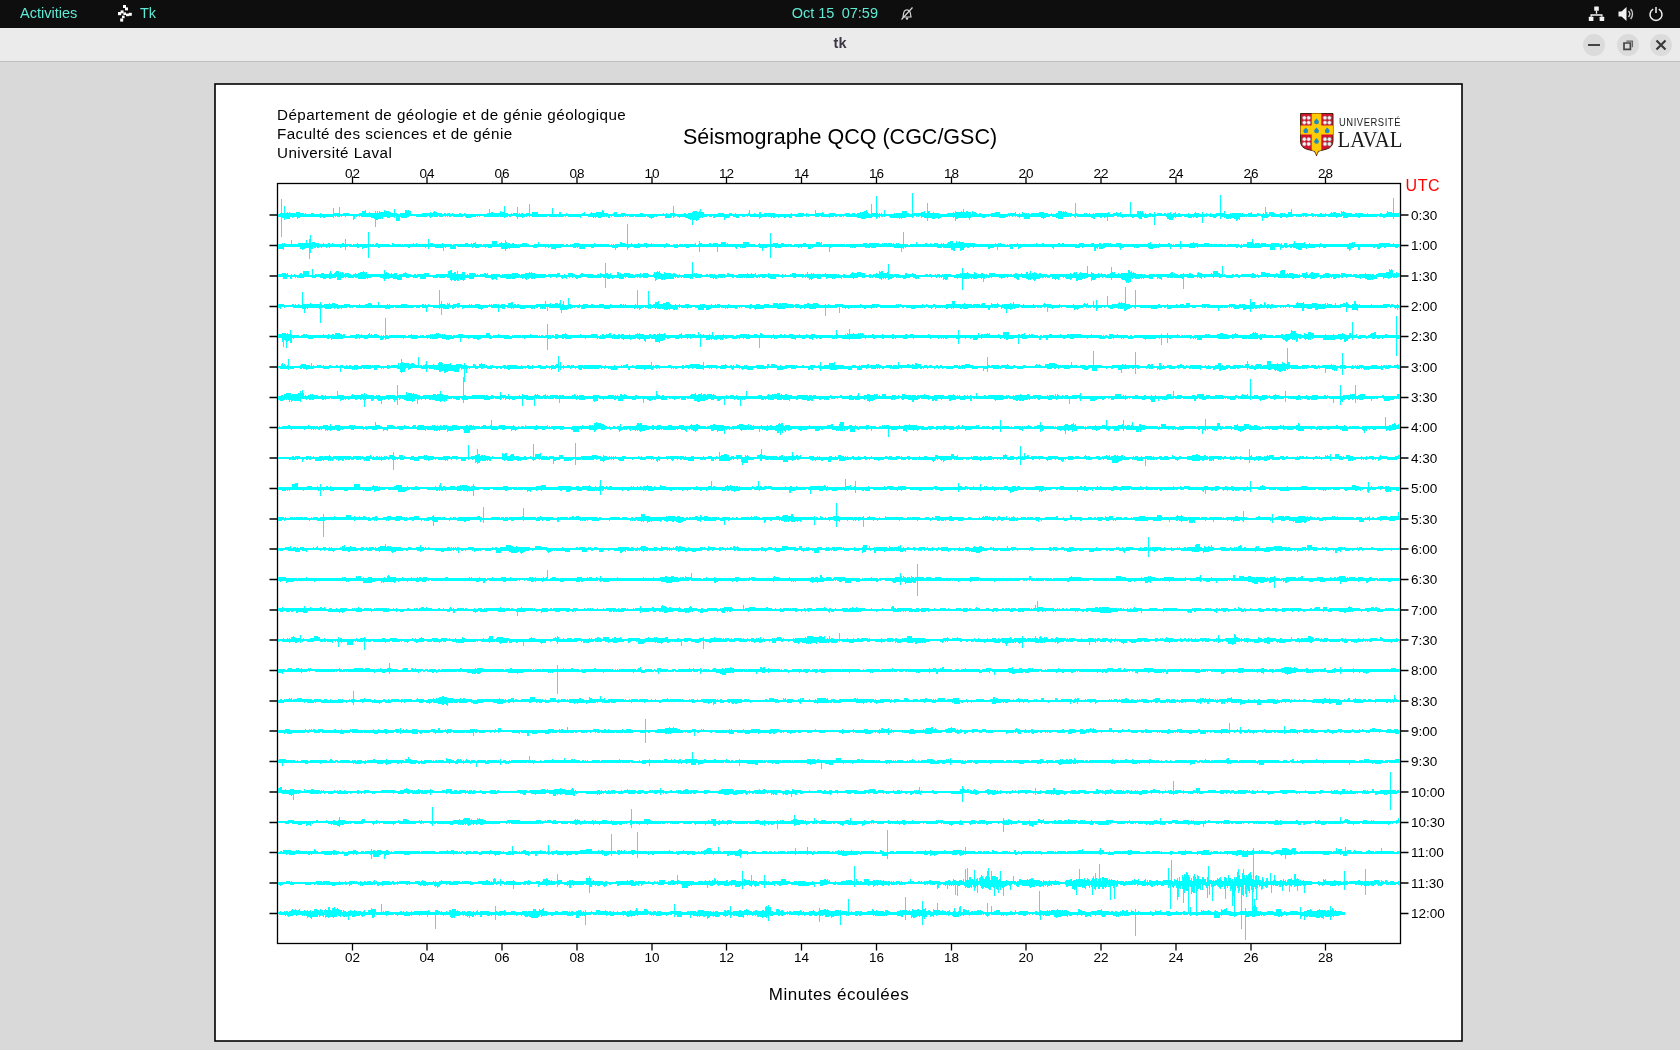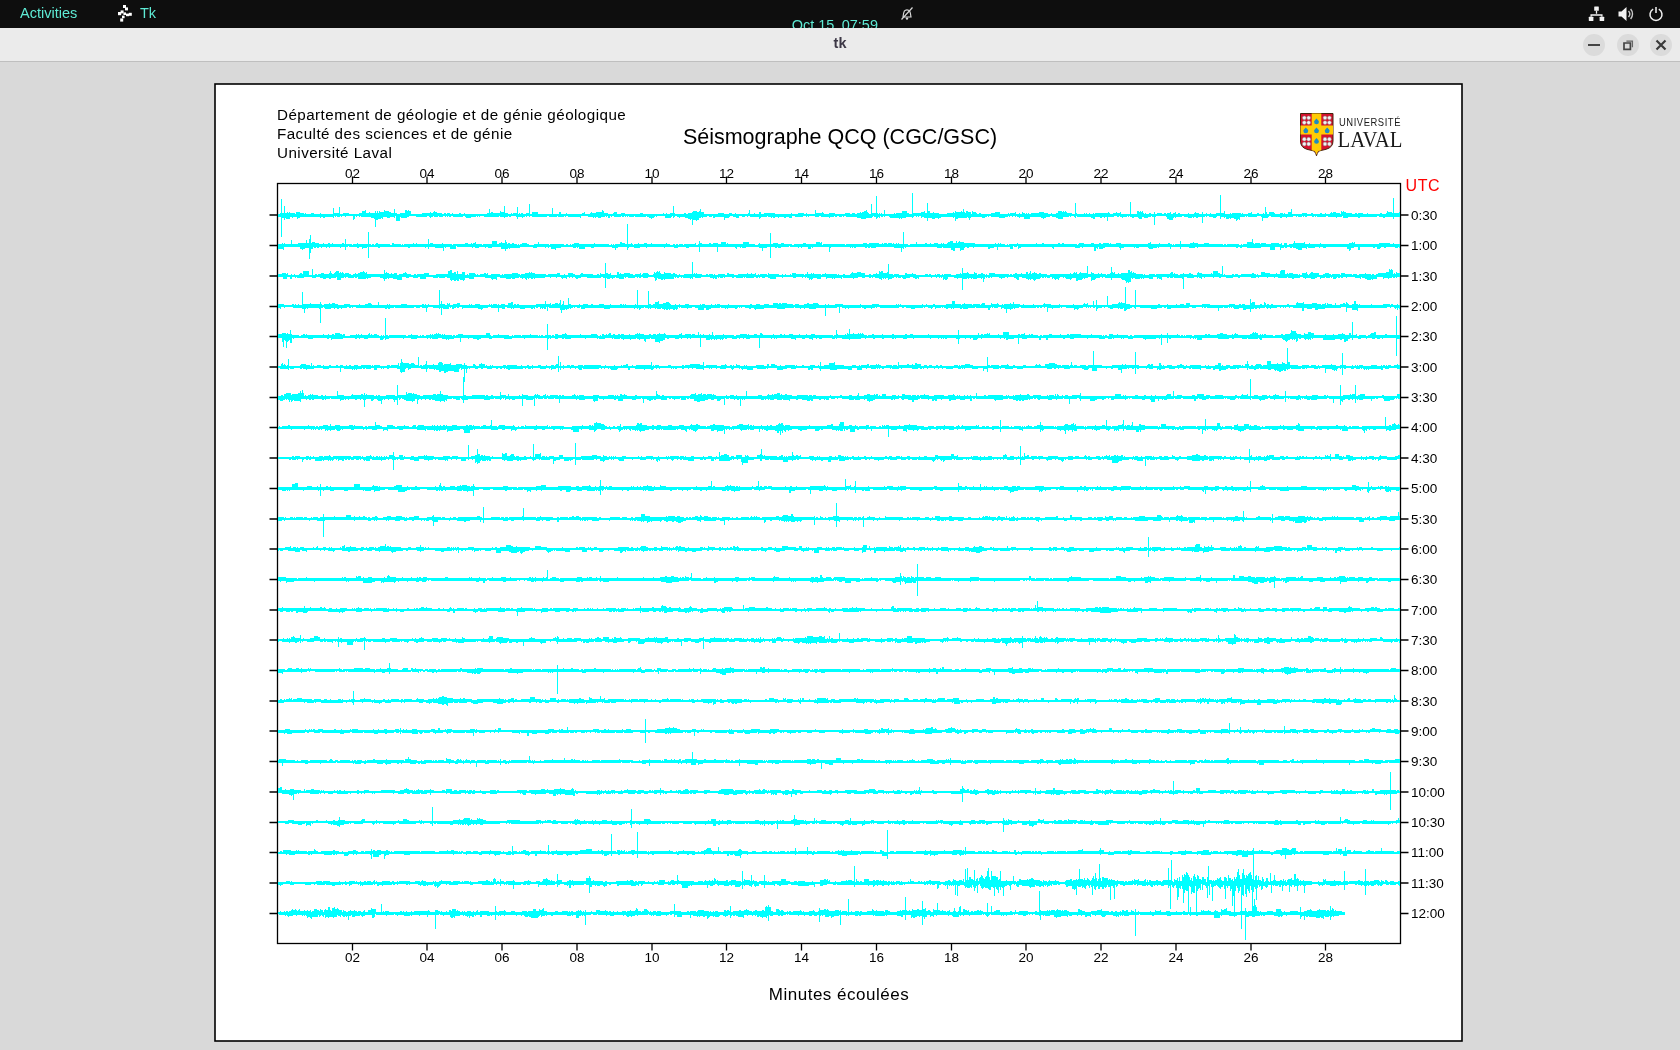--- a/index.html
+++ b/index.html
@@ -3,21 +3,21 @@
 <style>
 html,body{margin:0;padding:0;width:1680px;height:1050px;overflow:hidden;background:#d9d9d9;
 font-family:"Liberation Sans",sans-serif;-webkit-font-smoothing:antialiased}
 .topbar{position:absolute;left:0;top:0;width:1680px;height:40px;background:#0e0e0e;color:#5eead4;font-size:14.5px}
 .titlebar{position:absolute;left:0;top:28px;width:1680px;height:34px;background:#ebebeb;border-bottom:1px solid #bfbfbf;box-sizing:border-box}
 </style></head>
 <body>
 <div class="topbar">
   <span style="position:absolute;left:20px;top:5px">Activities</span>
   <span style="position:absolute;left:140px;top:5px">Tk</span>
-  <span style="position:absolute;left:840px;top:17px;transform:translateX(-56%);white-space:pre">Oct 15 07:59</span>
+  <span style="position:absolute;left:840px;top:5px;transform:translateX(-56%);white-space:pre">Oct 15 07:59</span>
   <svg width="20" height="20" viewBox="0 0 20 20" style="position:absolute;left:115px;top:4px">
       <g fill="#fff">
         <rect x="8" y="1" width="3" height="3"></rect>
         <rect x="10" y="3.4" width="3" height="3"></rect>
         <rect x="3" y="8" width="3.2" height="3.2"></rect>
         <rect x="5.6" y="6.4" width="3" height="3"></rect>
         <rect x="8.4" y="8.4" width="2.6" height="2.6"></rect>
         <rect x="11" y="9.6" width="3" height="2.6"></rect>
         <rect x="13.8" y="8.8" width="3" height="3"></rect>
         <rect x="7" y="11.6" width="2.6" height="2.6"></rect>

